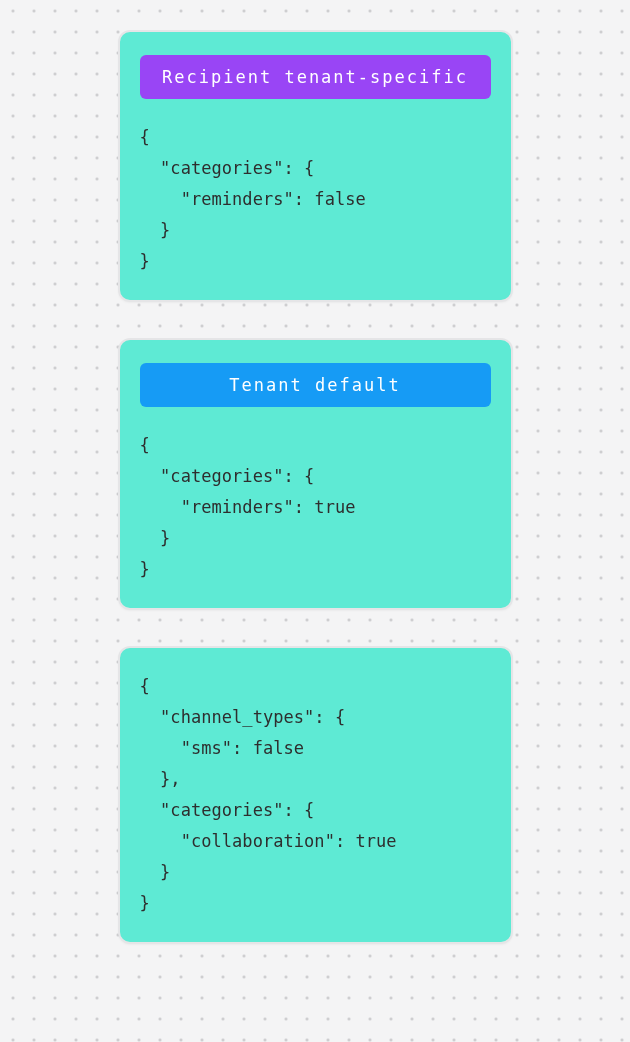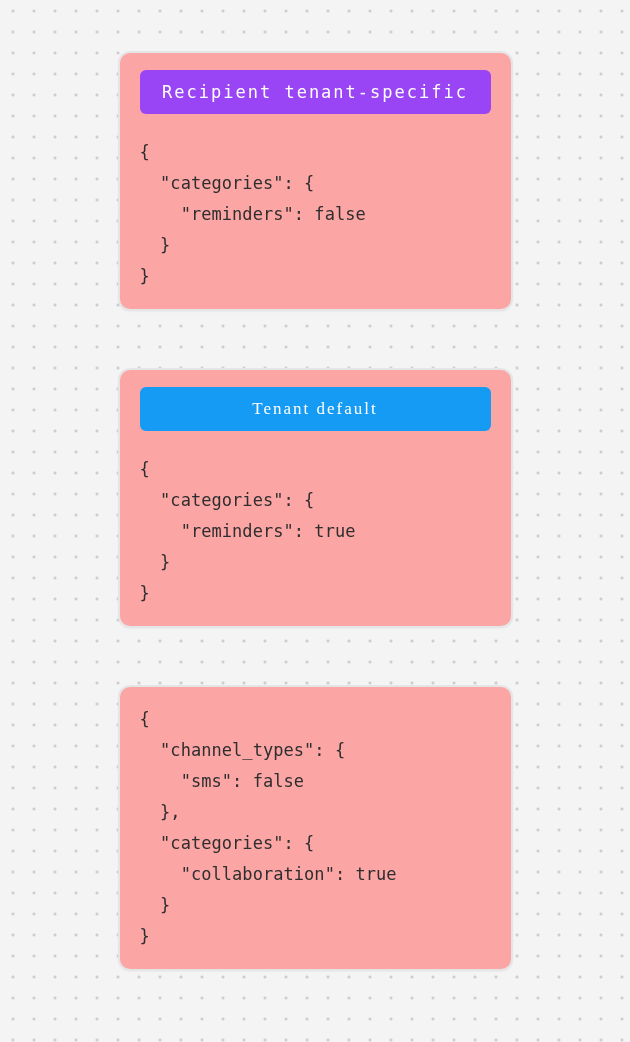--- a/index.html
+++ b/index.html
@@ -26,26 +26,25 @@
     width: 395px;
     margin: 0 auto;
     padding-top: 30px;
     display: flex;
     flex-direction: column;
     gap: 36px;
   }
   .card {
     box-sizing: border-box;
     width: 395px;
-    background: #fca5a5;
+    background: #5eead4;
     border: 2px solid #e5e5e7;
     border-radius: 12px;
-    padding: 17px 20px;
+    padding: 23px 20px;
     box-shadow: 0 1px 2px rgba(0,0,0,0.04);
-    margin-top: 21px;
   }
   .badge {
     box-sizing: border-box;
     height: 44px;
     border-radius: 6px;
     display: flex;
     align-items: center;
     justify-content: center;
     color: #ffffff;
     font-size: 17px;
@@ -73,21 +72,21 @@
     <section class="card">
       <div class="badge" style="background-color: rgb(153, 69, 245);">Recipient tenant-specific</div>
       <pre class="code">{
   "categories": {
     "reminders": false
   }
 }</pre>
     </section>
 
     <section class="card">
-      <div class="badge" style="background-color: rgb(22, 155, 245); font-family: Liberation Serif, serif;">Tenant default</div>
+      <div class="badge" style="background-color: rgb(22, 155, 245);">Tenant default</div>
       <pre class="code">{
   "categories": {
     "reminders": true
   }
 }</pre>
     </section>
 
     <section class="card">
       <pre class="code">{
   "channel_types": {

